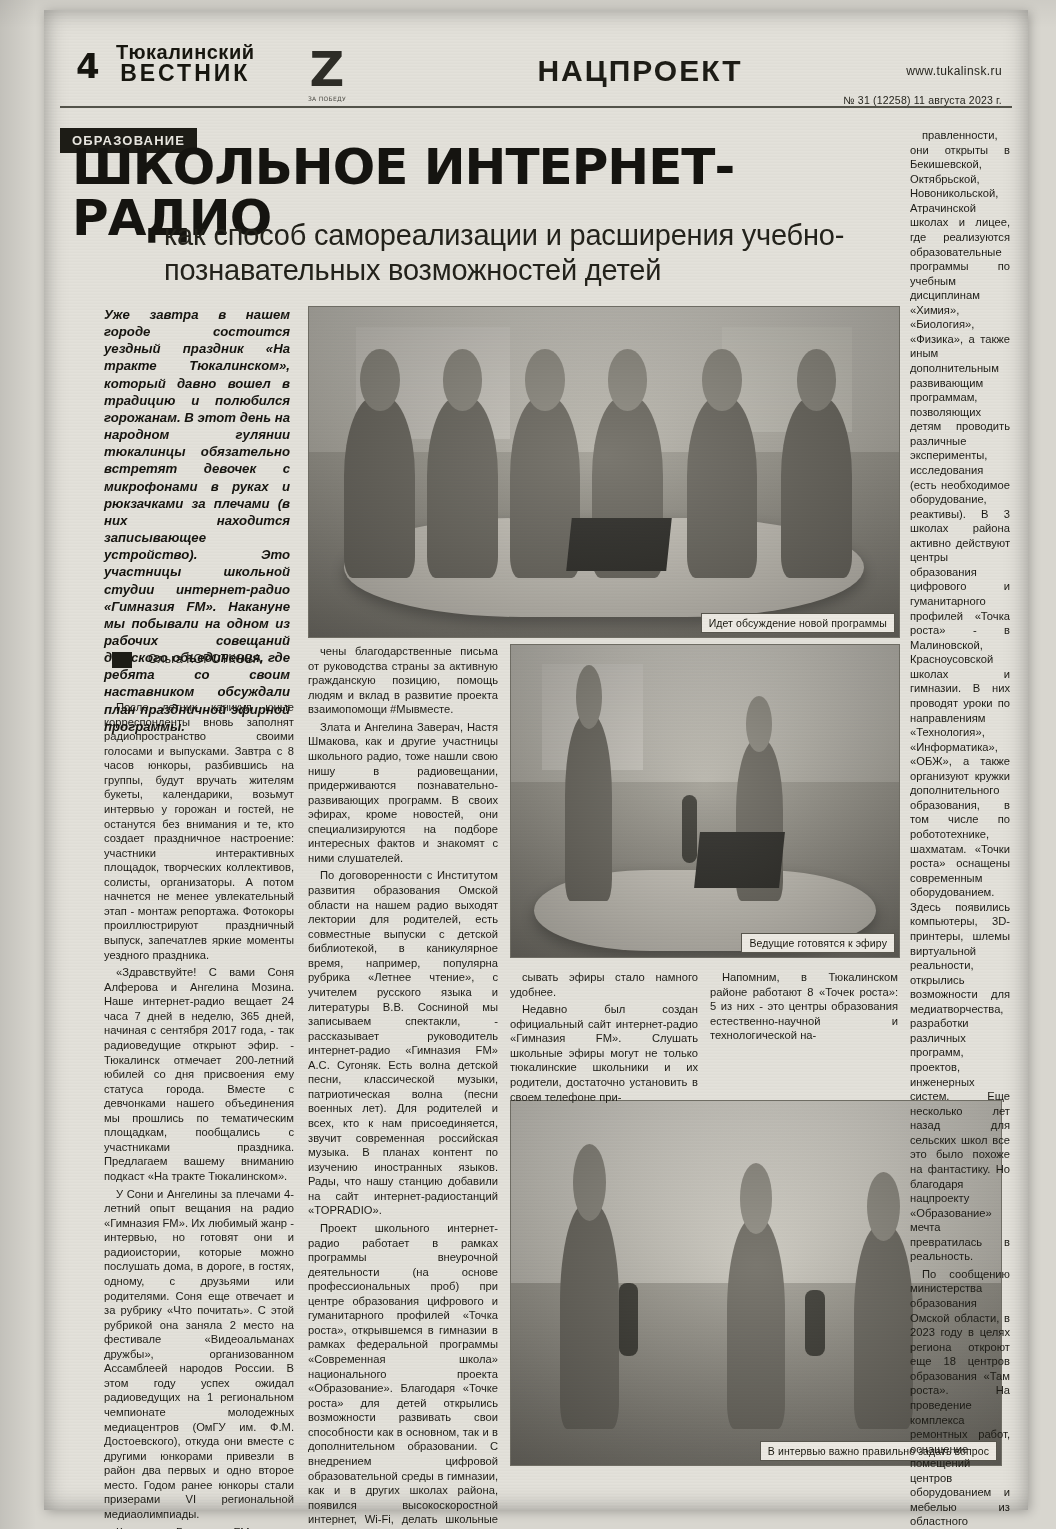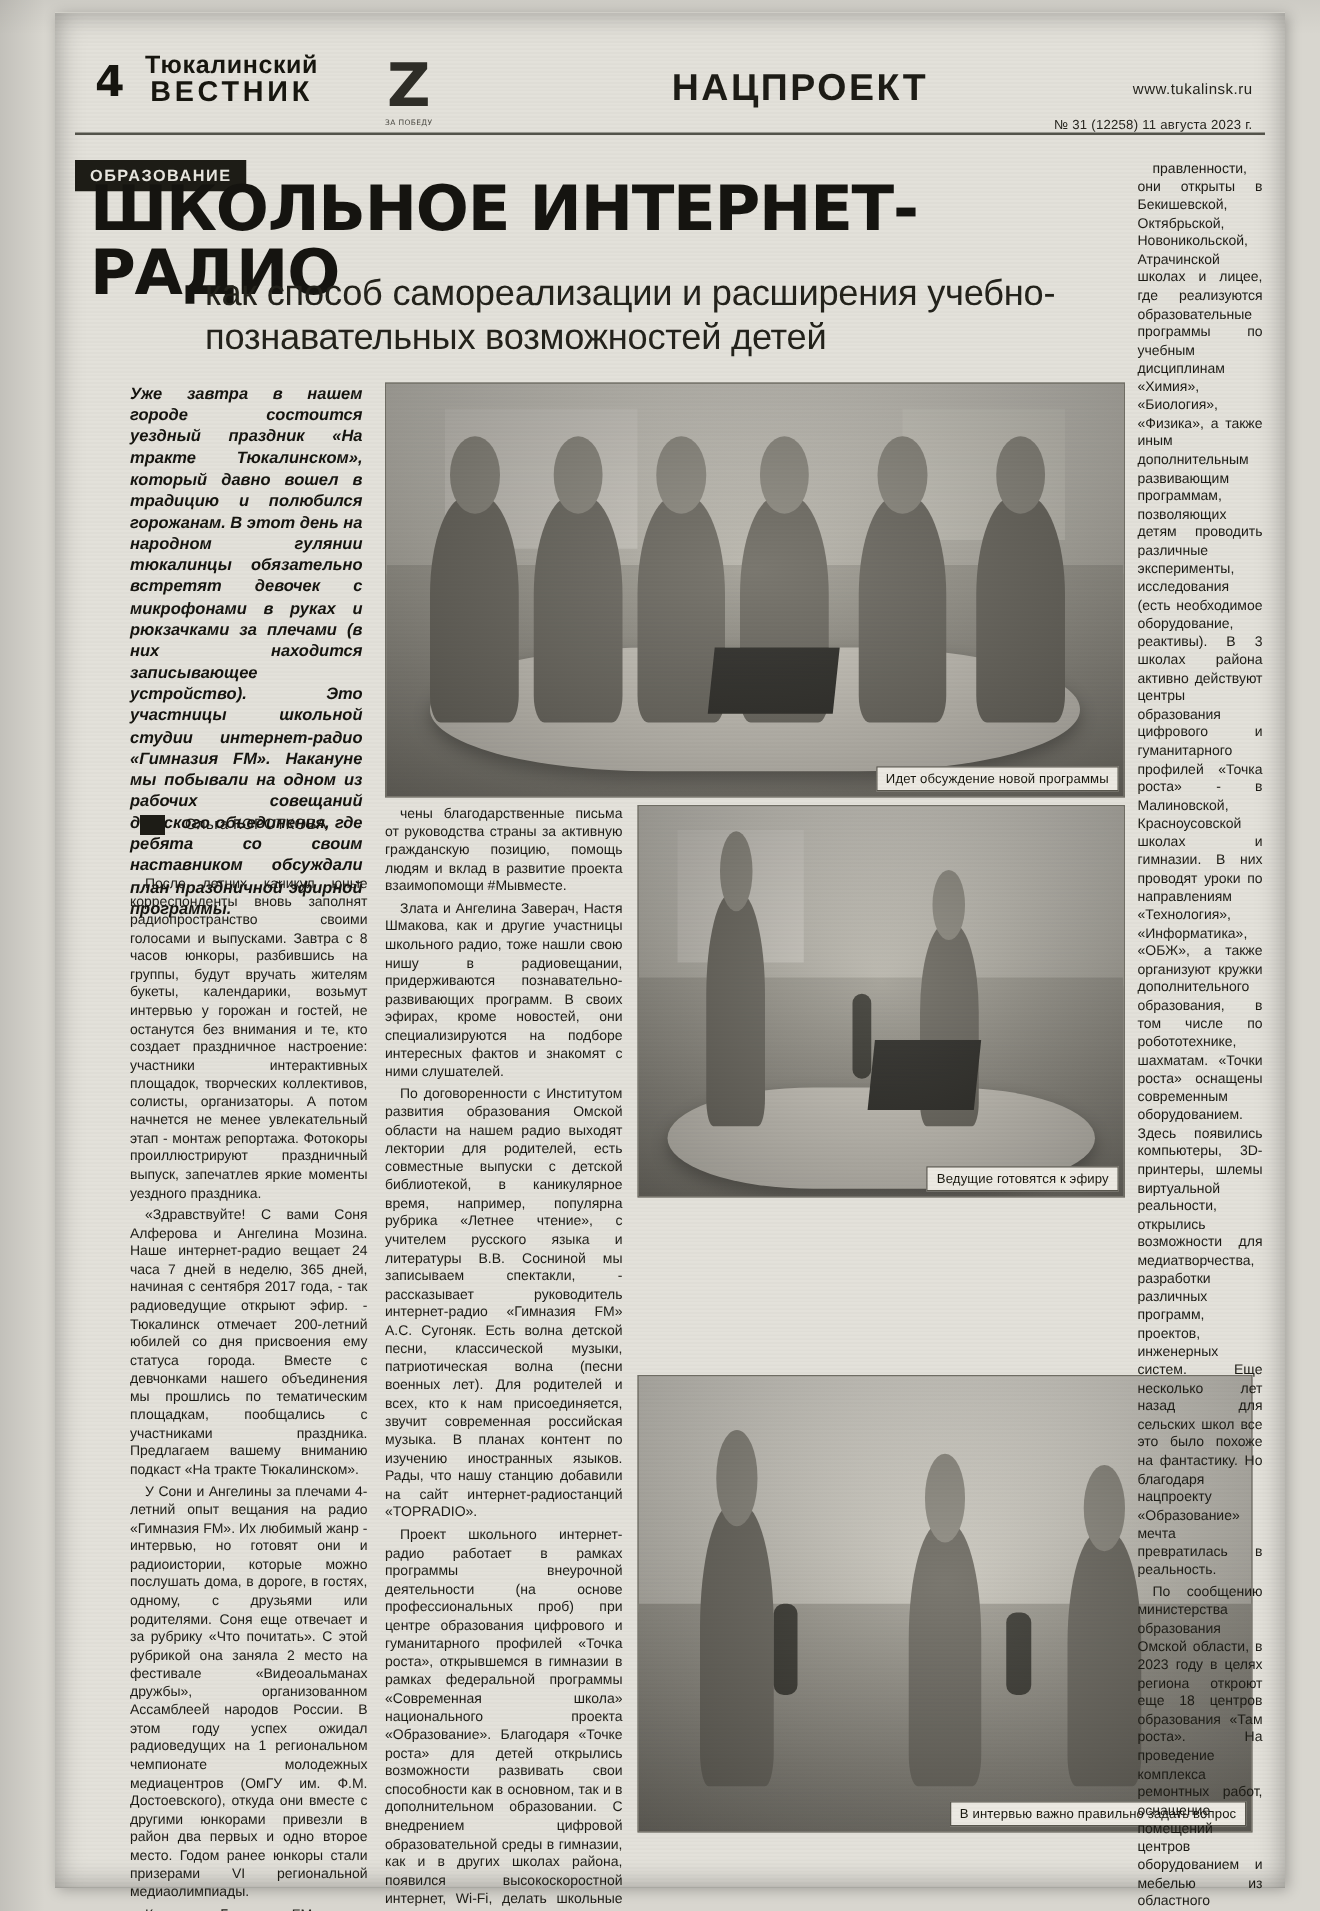--- a/index.html
+++ b/index.html
@@ -193,22 +193,27 @@
       <p>Команде «Гимназия FM» также были вру-</p>
     </div>
 
     <div class="col c2">
       <p>чены благодарственные письма от руководства страны за активную гражданскую позицию, помощь людям и вклад в развитие проекта взаимопомощи #Мывместе.</p>
       <p>Злата и Ангелина Заверач, Настя Шмакова, как и другие участницы школьного радио, тоже нашли свою нишу в радиовещании, придерживаются познавательно-развивающих программ. В своих эфирах, кроме новостей, они специализируются на подборе интересных фактов и знакомят с ними слушателей.</p>
       <p>По договоренности с Институтом развития образования Омской области на нашем радио выходят лектории для родителей, есть совместные выпуски с детской библиотекой, в каникулярное время, например, популярна рубрика «Летнее чтение», с учителем русского языка и литературы В.В. Сосниной мы записываем спектакли, - рассказывает руководитель интернет-радио «Гимназия FM» А.С. Сугоняк. Есть волна детской песни, классической музыки, патриотическая волна (песни военных лет). Для родителей и всех, кто к нам присоединяется, звучит современная российская музыка. В планах контент по изучению иностранных языков. Рады, что нашу станцию добавили на сайт интернет-радиостанций «TOPRADIO».</p>
       <p>Проект школьного интернет-радио работает в рамках программы внеурочной деятельности (на основе профессиональных проб) при центре образования цифрового и гуманитарного профилей «Точка роста», открывшемся в гимназии в рамках федеральной программы «Современная школа» национального проекта «Образование». Благодаря «Точке роста» для детей открылись возможности развивать свои способности как в основном, так и в дополнительном образовании. С внедрением цифровой образовательной среды в гимназии, как и в других школах района, появился высокоскоростной интернет, Wi-Fi, делать школьные новости и запи-</p>
     </div>
 
+    <div class="col c3">
+      <p>сывать эфиры стало намного удобнее.</p>
+      <p>Недавно был создан официальный сайт интернет-радио «Гимназия FM». Слушать школьные эфиры могут не только тюкалинские школьники и их родители, достаточно установить в своем телефоне при-</p>
+    </div>
 
     <div class="col c4">
+      <p>Напомним, в Тюкалинском районе работают 8 «Точек роста»: 5 из них - это центры образования естественно-научной и технологической на-</p>
     </div>
 
     <div class="col c5">
       <p>правленности, они открыты в Бекишевской, Октябрьской, Новоникольской, Атрачинской школах и лицее, где реализуются образовательные программы по учебным дисциплинам «Химия», «Биология», «Физика», а также иным дополнительным развивающим программам, позволяющих детям проводить различные эксперименты, исследования (есть необходимое оборудование, реактивы). В 3 школах района активно действуют центры образования цифрового и гуманитарного профилей «Точка роста» - в Малиновской, Красноусовской школах и гимназии. В них проводят уроки по направлениям «Технология», «Информатика», «ОБЖ», а также организуют кружки дополнительного образования, в том числе по робототехнике, шахматам. «Точки роста» оснащены современным оборудованием. Здесь появились компьютеры, 3D-принтеры, шлемы виртуальной реальности, открылись возможности для медиатворчества, разработки различных программ, проектов, инженерных систем. Еще несколько лет назад для сельских школ все это было похоже на фантастику. Но благодаря нацпроекту «Образование» мечта превратилась в реальность.</p>
       <p>По сообщению министерства образования Омской области, в 2023 году в целях региона откроют еще 18 центров образования «Там роста». На проведение комплекса ремонтных работ, оснащение помещений центров оборудованием и мебелью из областного бюджета выделено 116 млн. рублей. В Тюкалинском районе 1 сентября такой подарок ждет учащихся Сажинской средней школы. Здесь откроется центр образования естественно-научной и технологической направленности «Точка роста».</p>
 
     </div>
 
     <div class="grain"></div>
   </div>

